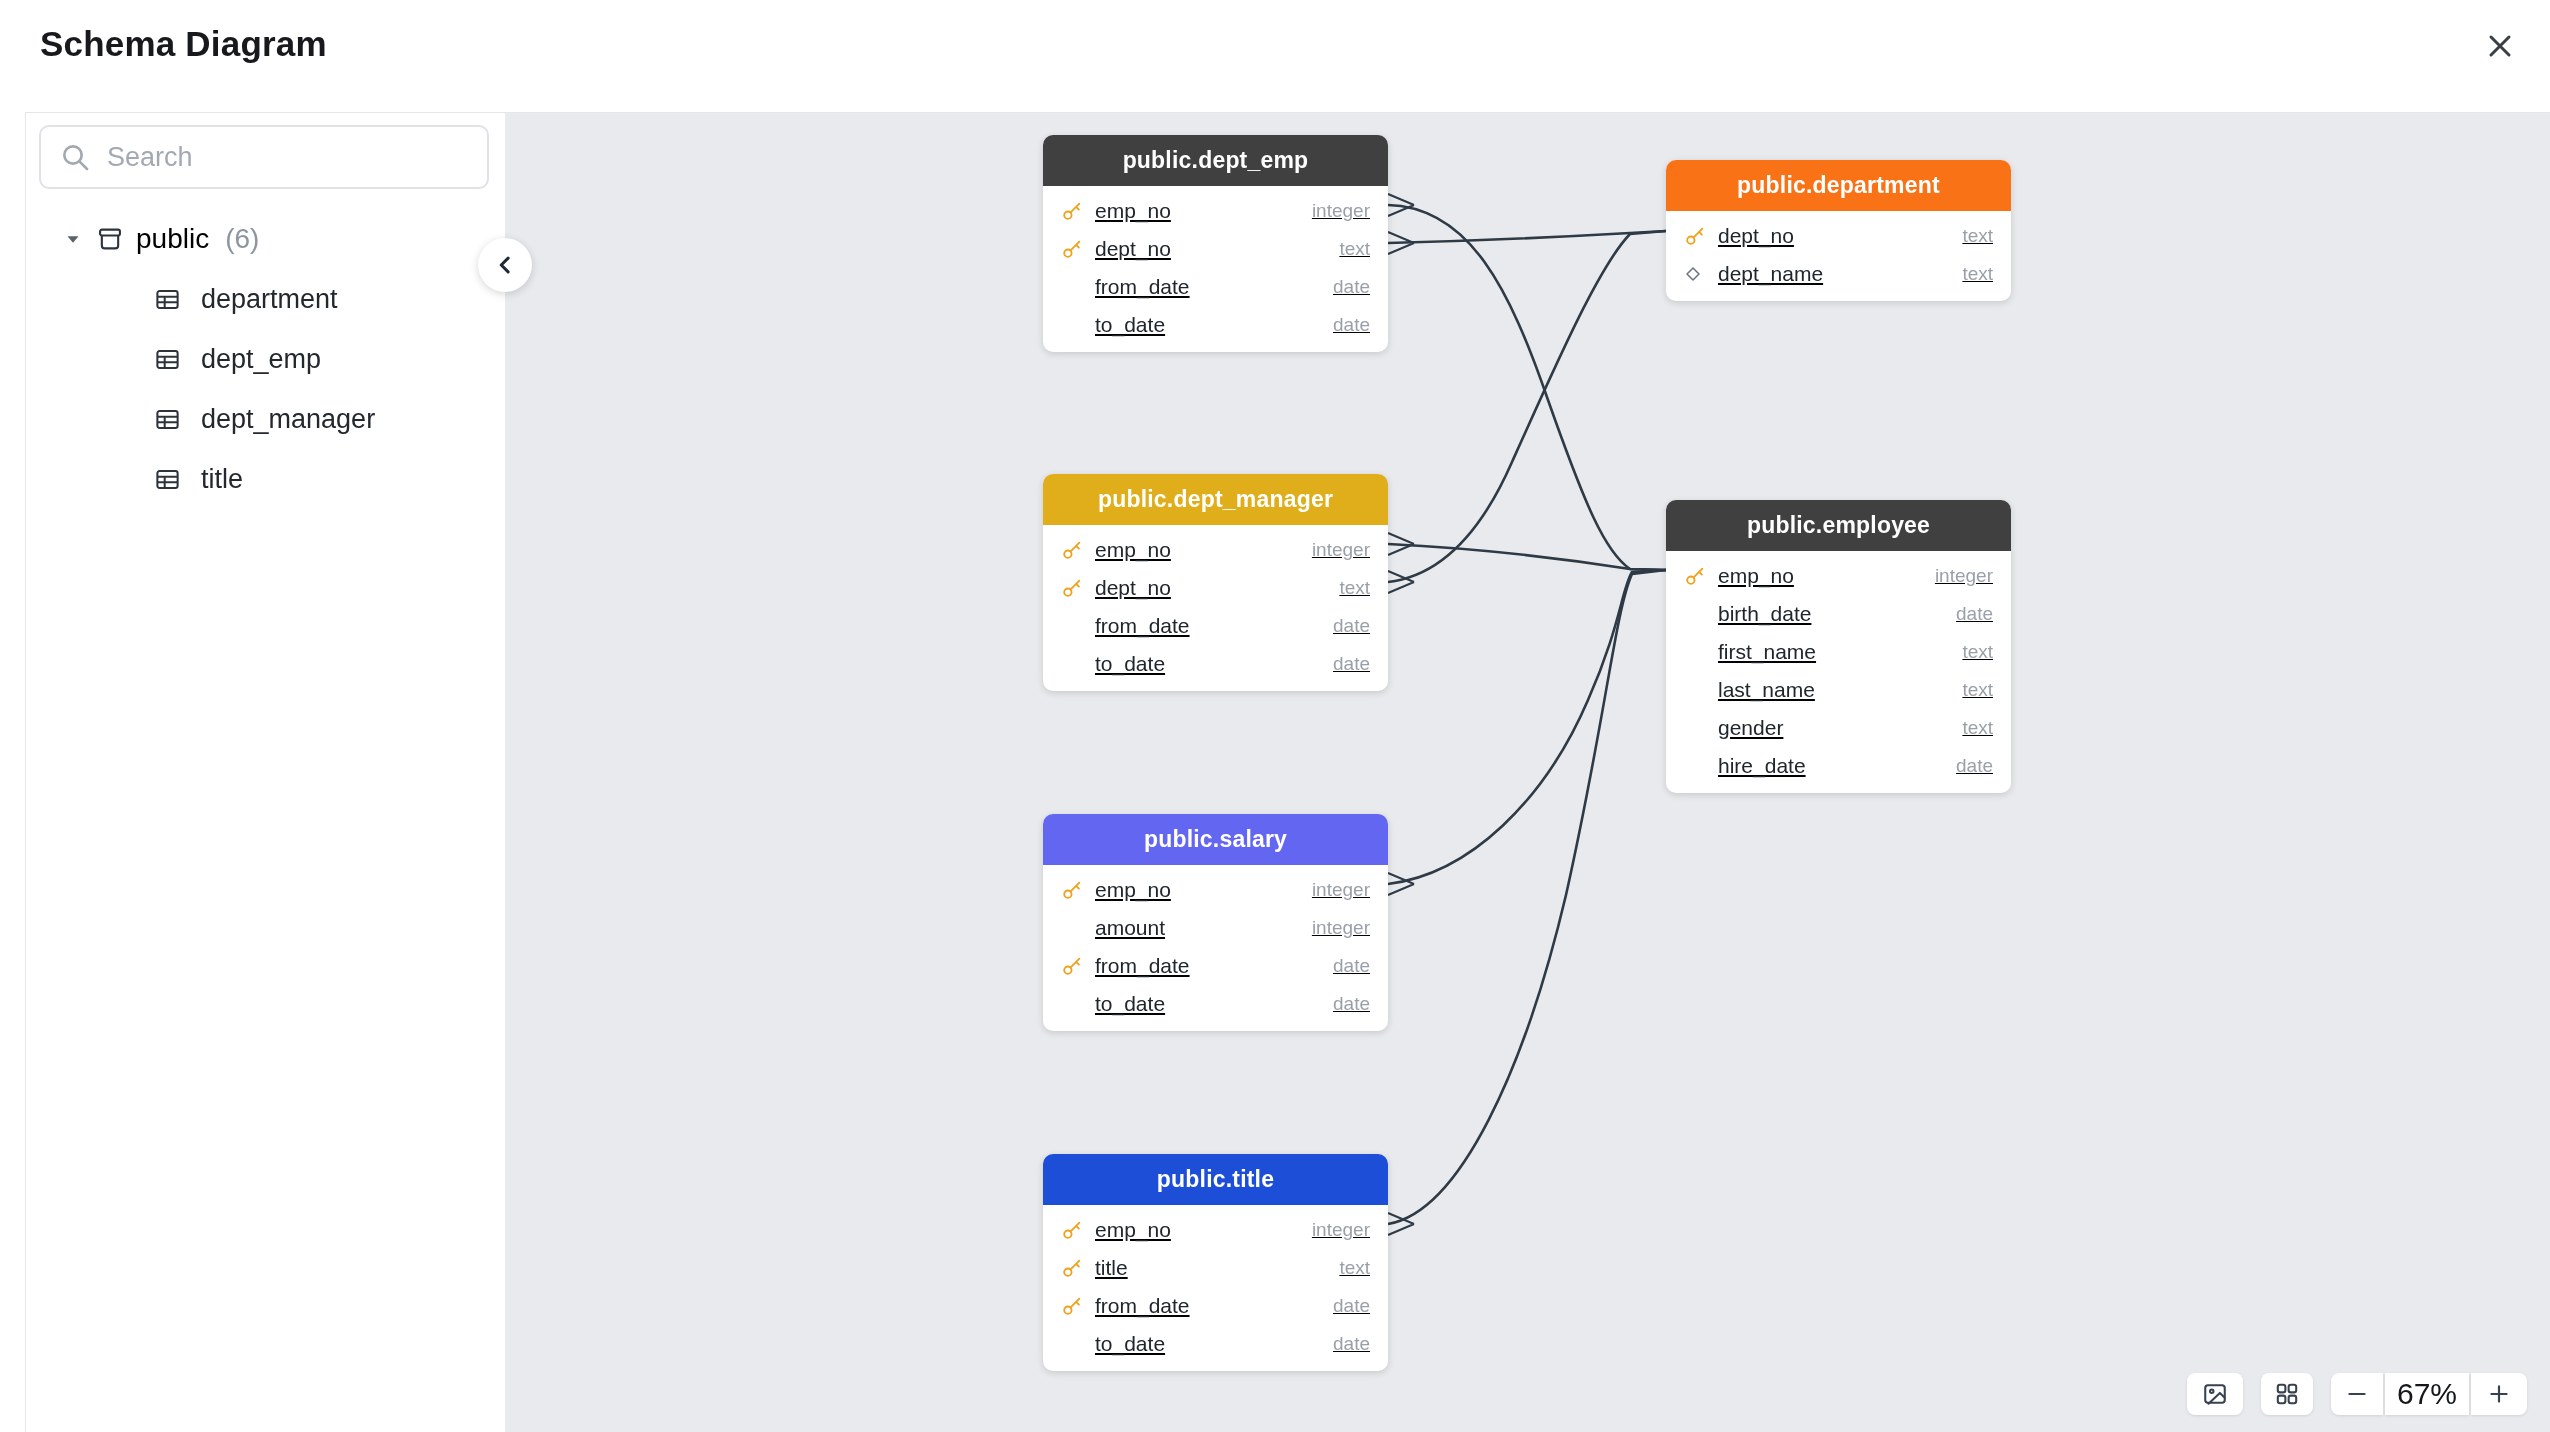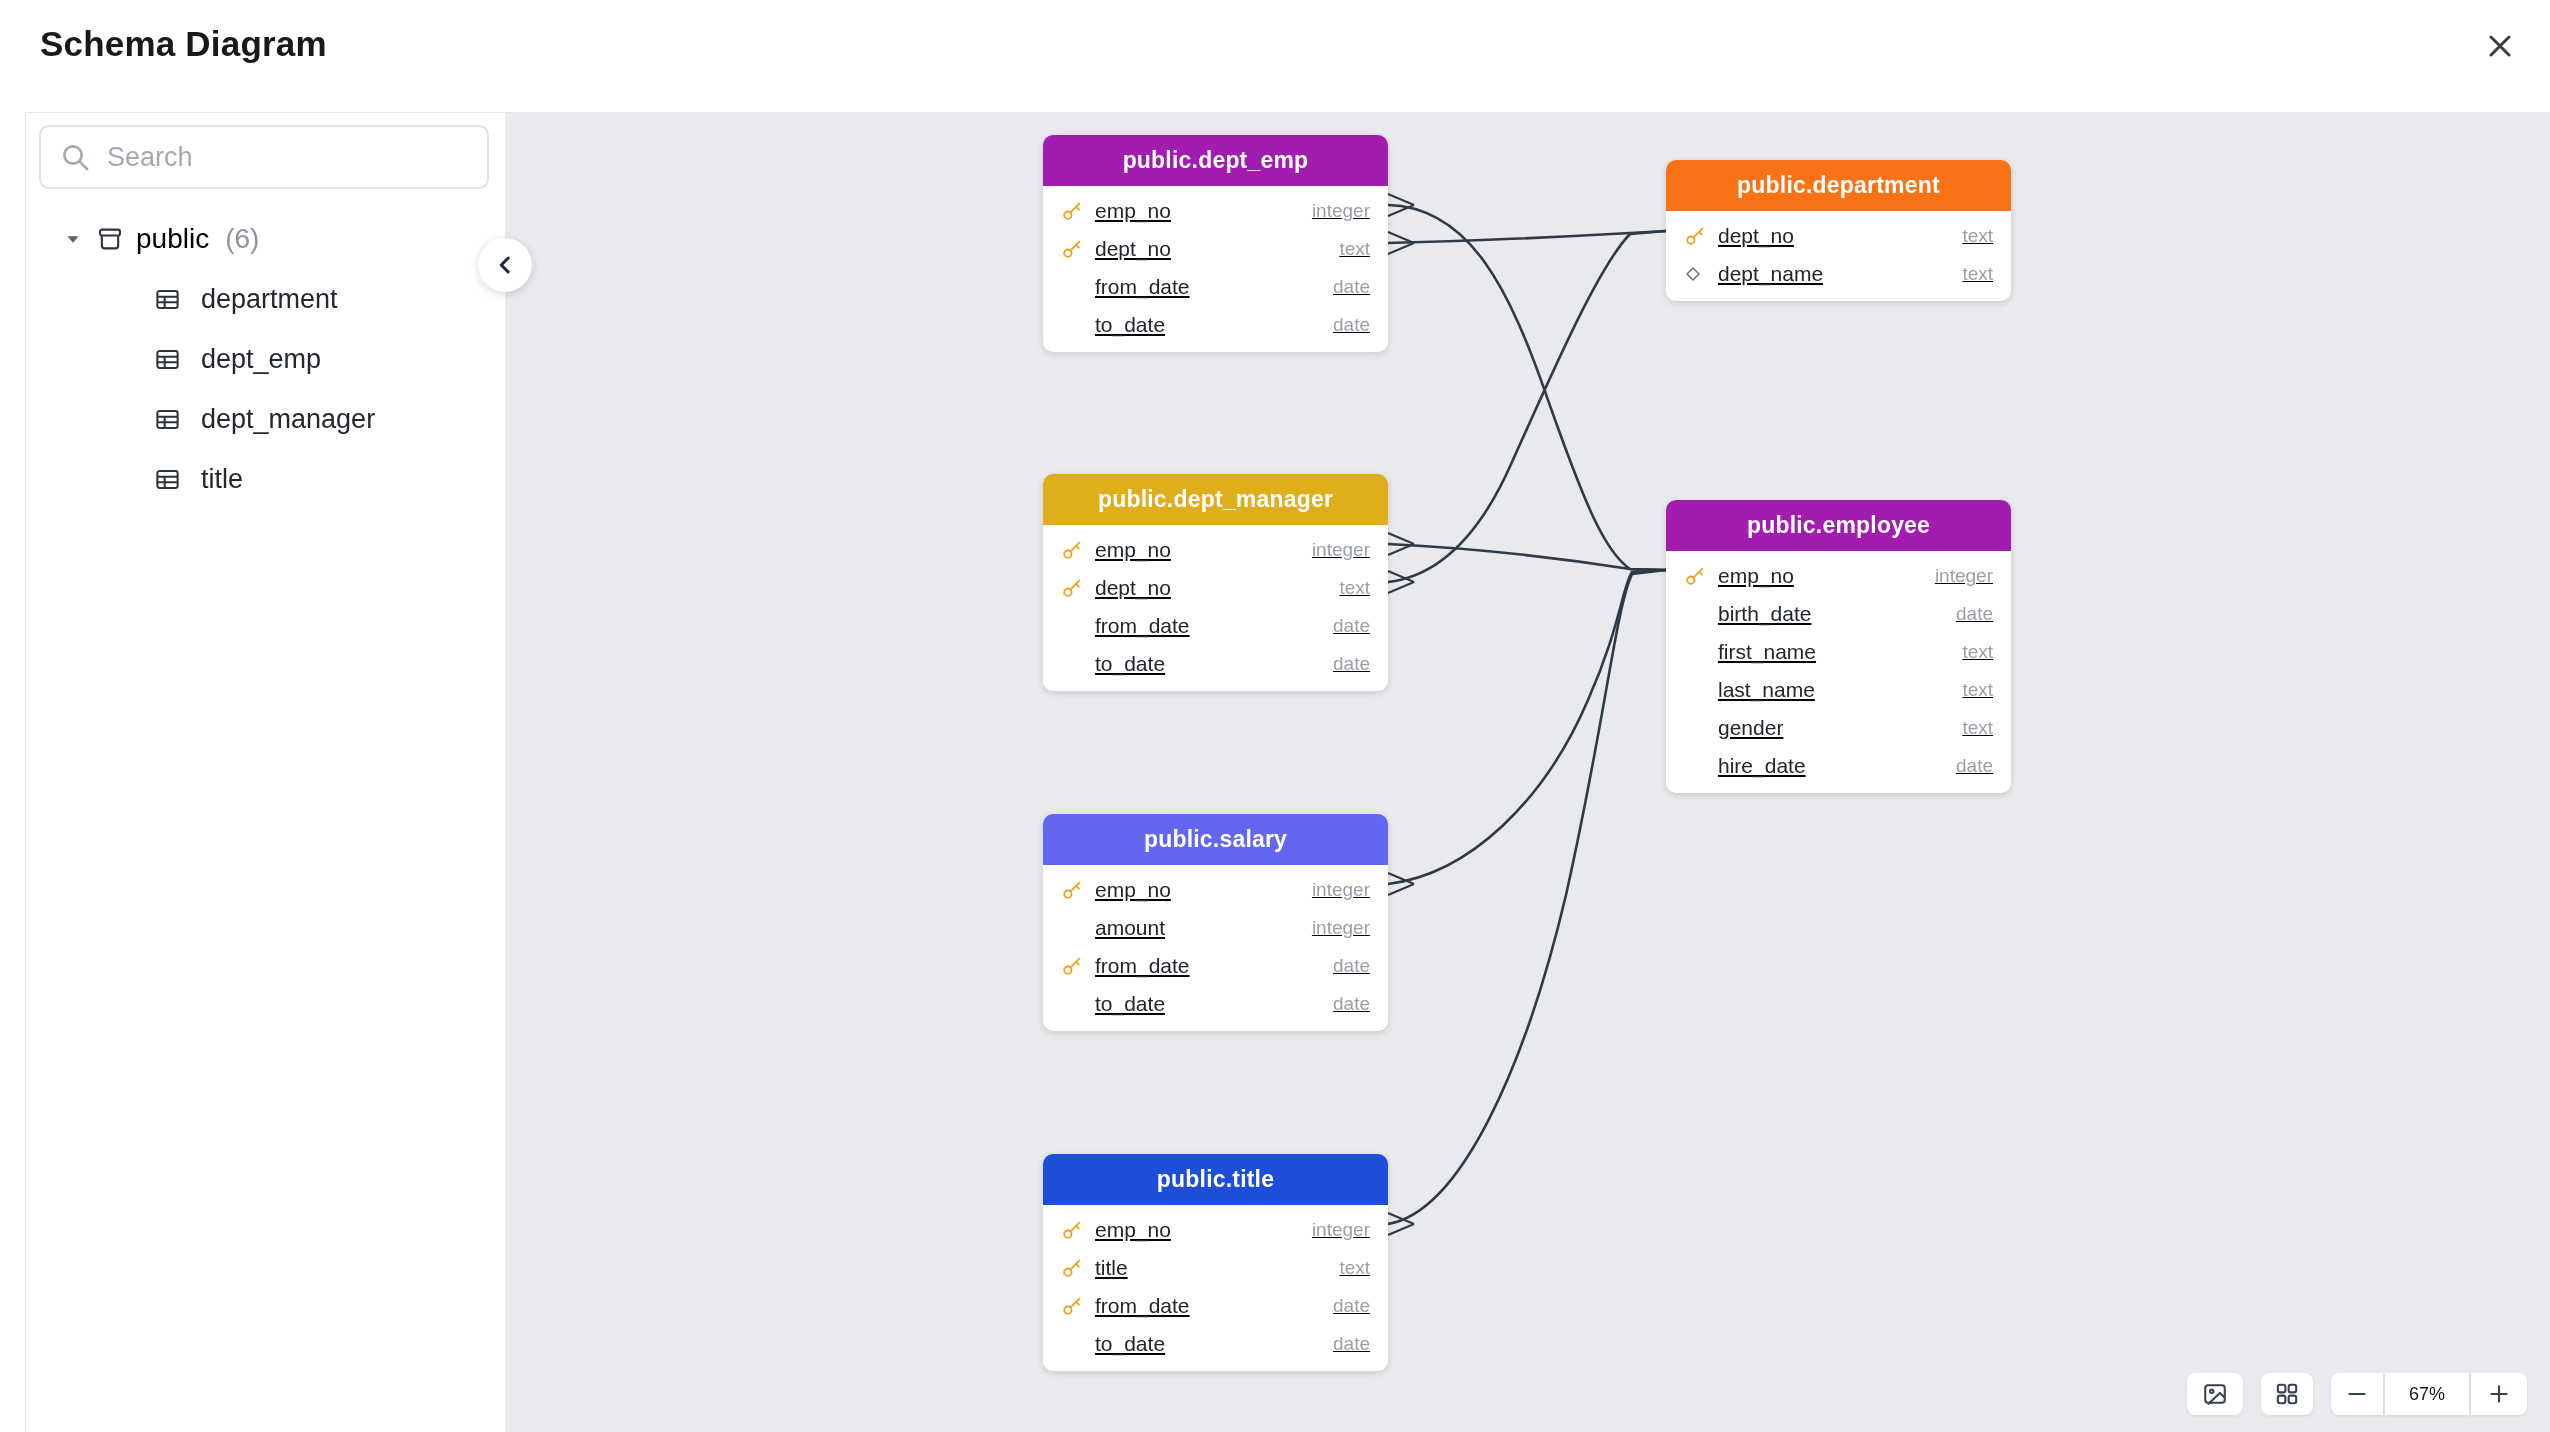--- a/index.html
+++ b/index.html
@@ -44,39 +44,39 @@
   .edges path{stroke:#2e3a46;fill:none;}
   
   .card{
     position:absolute;width:345px;background:#fff;border-radius:10px;z-index:2;
     box-shadow:0 2px 7px rgba(0,0,0,.14);cursor:grab;
   }
   .card-header{
     height:51px;border-radius:10px 10px 0 0;display:flex;align-items:center;justify-content:center;
     color:#fff;font-size:23px;font-weight:700;letter-spacing:.2px;
   }
-  .hdr-pink{background:#a21caf;} .hdr-orange{background:#f97316;} .hdr-gold{background:#dfae1a;}
+  .hdr-pink{background:#404040;} .hdr-orange{background:#f97316;} .hdr-gold{background:#dfae1a;}
   .hdr-indigo{background:#6366f1;} .hdr-sky{background:#1d4ed8;}
   .card-body{padding:6px 0 8px 0;}
   .frow{display:flex;align-items:center;height:38px;padding:0 18px;text-decoration:underline;}
   .ficon{width:34px;display:flex;align-items:center;}
   .fname{font-size:21px;color:#20262e;}
   .ftype{margin-left:auto;font-size:19px;color:#9aa0aa;}
   
   .controls{position:absolute;right:23px;bottom:17px;display:flex;align-items:center;gap:18px;z-index:6;}
   .ctl-btn{
     height:42px;background:#fff;border:none;border-radius:8px;box-shadow:0 1px 3px rgba(0,0,0,.10);
     display:flex;align-items:center;justify-content:center;cursor:pointer;
   }
   .zoom-group{display:flex;gap:2px;align-items:center;}
   .zoom-group .ctl-btn{border-radius:0;}
   .zoom-group .ctl-btn:first-child{border-radius:8px 0 0 8px;}
   .zoom-group .ctl-btn:last-child{border-radius:0 8px 8px 0;}
   .zoom-level{width:84px;height:42px;background:#fff;box-shadow:0 1px 3px rgba(0,0,0,.10);
-    display:flex;align-items:center;justify-content:center;font-size:18px;color:#14171b;}
+    display:flex;align-items:center;justify-content:center;font-size:30px;color:#14171b;}
   svg{display:block;}
 </style>
 </head>
 <body>
 
 <div class="topbar">
   <div class="page-title">Schema Diagram</div>
   <button class="close-btn">
     <span>
       <svg width="36" height="36" viewBox="0 0 24 24">

